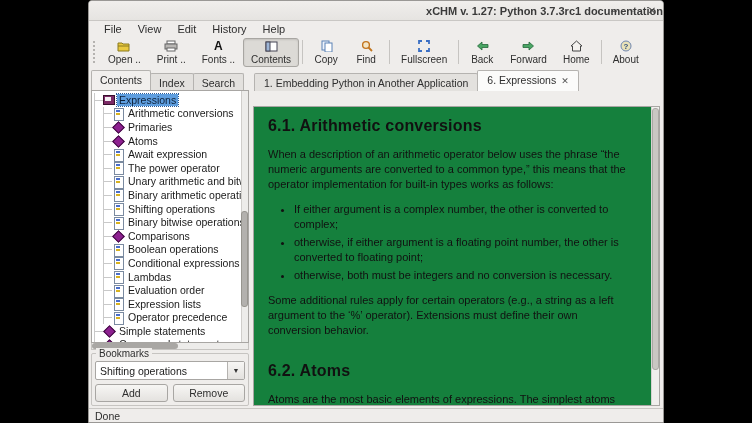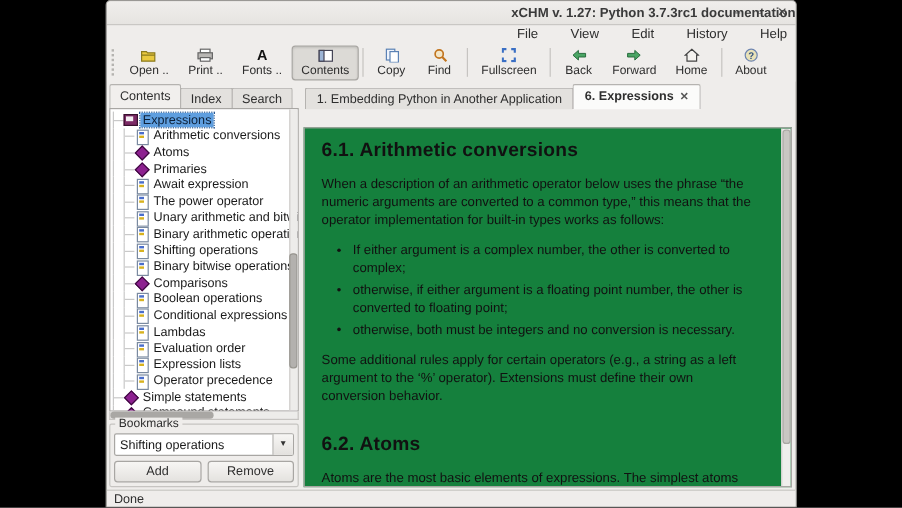--- a/index.html
+++ b/index.html
@@ -11,21 +11,21 @@
             border:1px solid #9a9895; border-radius:4px 4px 0 0; overflow:hidden; }
 
   
   .titlebar { height:20px; background:linear-gradient(#f0eeec,#e6e4e1); border-bottom:1px solid #c9c7c4;
               display:flex; align-items:center; position:relative; flex:none; }
   .titlebar .title { flex:1; text-align:right; font-size:11px; font-weight:bold; color:#3a3a3a; }
   .winbtns { position:absolute; right:6px; top:0; height:20px; display:flex; align-items:center; gap:9px; }
   .winbtn { font-size:10px; color:#444; width:10px; text-align:center; cursor:default; line-height:20px; }
 
   
-  .menubar { height:16px; display:flex; align-items:center; padding-left:8px; gap:13px; flex:none; background:#efedeb;justify-content:flex-end; }
+  .menubar { height:16px; display:flex; align-items:center; padding-left:8px; gap:2px; flex:none; background:#efedeb; }
   .menu-item { font-size:11px; color:#2e2e2e; padding:1px 7px; }
 
   
   .toolbar { height:31px; display:flex; align-items:center; padding:1px 2px 2px 2px; flex:none; background:#efedeb; }
   .tb-handle { width:5px; height:22px; margin:0 2px; border-left:2px dotted #b5b3b0; }
   .tb-btn { display:flex; flex-direction:column; align-items:center; justify-content:center;
             padding:1px 7px; border:1px solid transparent; border-radius:3px; height:29px; min-width:40px; }
   .tb-btn.pressed { background:#dcdad6; border-color:#a8a6a2; box-shadow:inset 0 1px 2px rgba(0,0,0,.12); }
   .tb-icon { height:13px; display:flex; align-items:center; justify-content:center; }
   .tb-label { font-size:10px; color:#2e2e2e; margin-top:1px; white-space:nowrap; }
@@ -69,21 +69,21 @@
                display:flex; align-items:center; justify-content:center; font-size:7px; color:#333; }
   .bm-buttons { display:flex; gap:5px; margin-top:4px; }
   .btn { flex:1; height:18px; background:linear-gradient(#f7f6f4,#e4e2df); border:1px solid #a8a6a3; border-radius:3px;
          font-size:10.5px; color:#2e2e2e; display:flex; align-items:center; justify-content:center; }
 
   
   .contentcol { flex:1; display:flex; flex-direction:column; min-width:0; min-height:0;gap:15px; }
   .doc-tabs { height:21px; display:flex; align-items:flex-end; flex:none; padding-left:1px; }
   .doc-tab { font-size:10.5px; color:#2e2e2e; padding:3px 9px; border:1px solid #b5b3b0; border-bottom:none;
              background:#e3e1de; border-radius:2px 2px 0 0; margin-right:-1px; height:18px; white-space:nowrap; }
-  .doc-tab.active { background:#fbfbfa; height:21px; position:relative; z-index:2;font-weight:bold; }
+  .doc-tab.active { background:#fbfbfa; height:21px; position:relative; z-index:2; }
   .tab-close { margin-left:5px; color:#555; font-size:9px; }
   .doc { flex:1; background:#15803d; border:1px solid #a8a6a3; position:relative; overflow:hidden;
          padding:10px 28px 0 14px; min-height:0; }
   .doc h2 { font-size:16px; color:#111; margin:0 0 12px 0; letter-spacing:.2px; }
   .doc p { font-size:11px; line-height:15px; color:#111; margin:0 0 10px 0; }
   .doc ul { margin:0 0 10px 26px; }
   .doc li { font-size:11px; line-height:15px; color:#111; margin-bottom:3px; }
   .sec-gap { height:14px; }
   .doc-vscroll { position:absolute; right:0; top:0; width:8px; height:100%; background:#f0efed; border-left:1px solid #d6d4d1; }
   .doc-vthumb { position:absolute; left:0; top:1px; width:7px; height:88%; background:#c9c7c3; border:1px solid #aaa8a4; border-radius:3px; }
@@ -247,27 +247,27 @@
           <div class="tree-row">
             <span class="conn"></span>
               <span class="conn branch"></span>
             <span class="ti ti-page"></span>
             <span class="tree-label">Arithmetic conversions</span>
           </div>
           <div class="tree-row">
             <span class="conn"></span>
               <span class="conn branch"></span>
             <span class="ti ti-book"></span>
+            <span class="tree-label">Primaries</span>
+          </div>
+          <div class="tree-row">
+            <span class="conn"></span>
+              <span class="conn branch"></span>
+            <span class="ti ti-book"></span>
             <span class="tree-label">Atoms</span>
-          </div>
-          <div class="tree-row">
-            <span class="conn"></span>
-              <span class="conn branch"></span>
-            <span class="ti ti-book"></span>
-            <span class="tree-label">Primaries</span>
           </div>
           <div class="tree-row">
             <span class="conn"></span>
               <span class="conn branch"></span>
             <span class="ti ti-page"></span>
             <span class="tree-label">Await expression</span>
           </div>
           <div class="tree-row">
             <span class="conn"></span>
               <span class="conn branch"></span>

